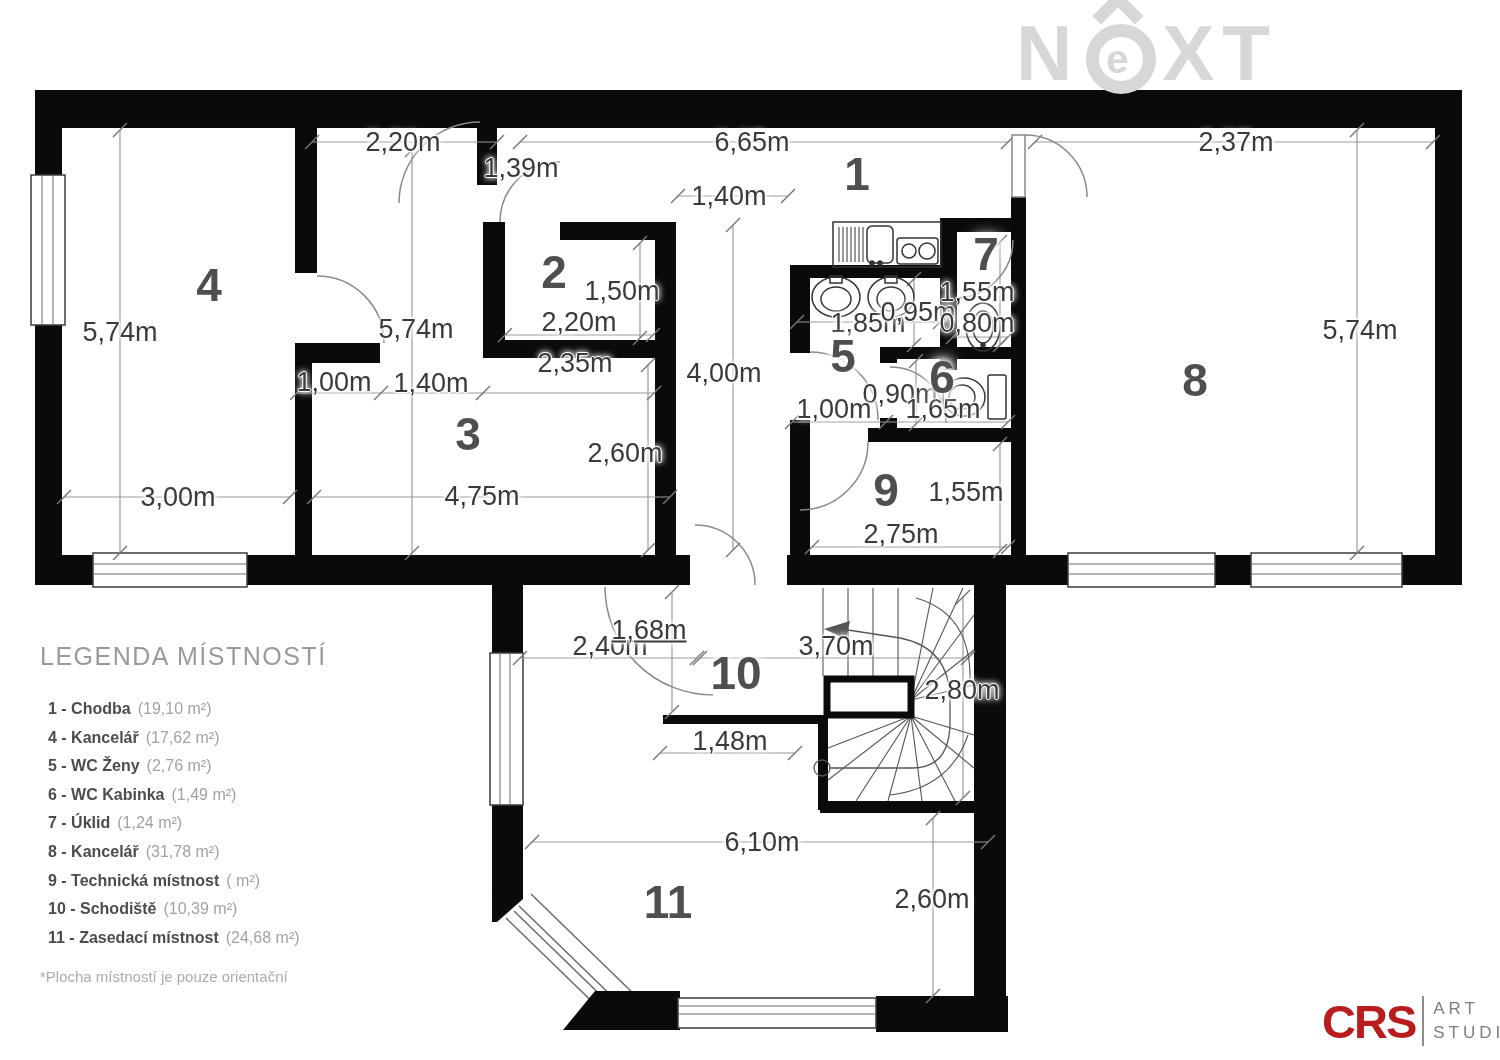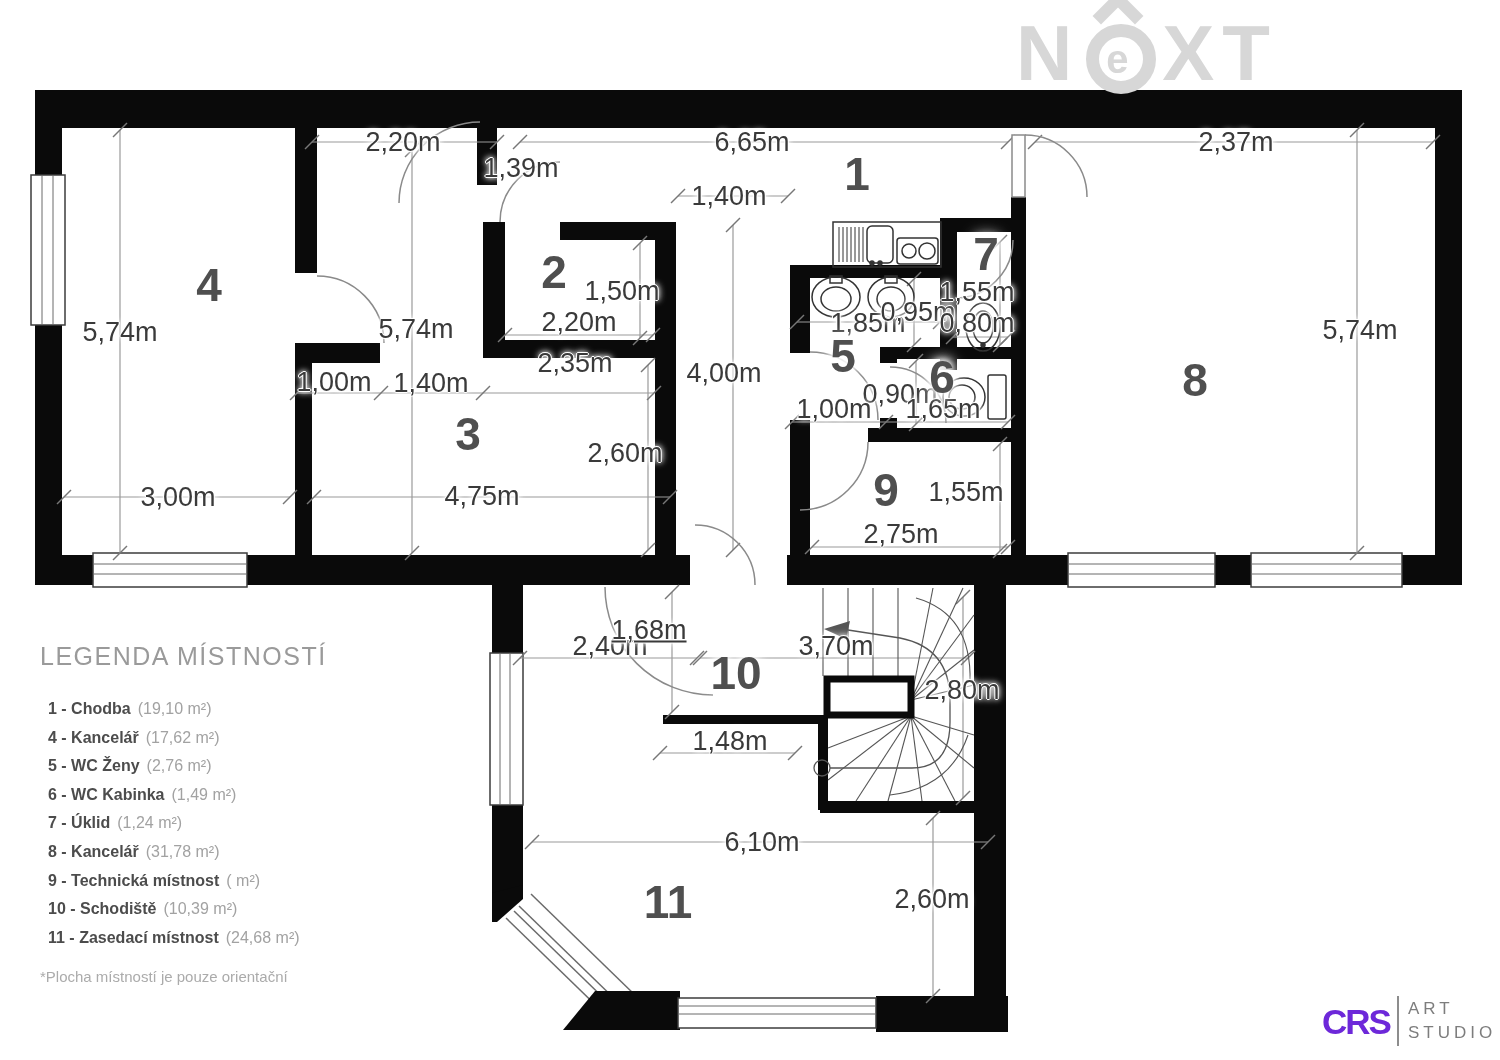--- a/index.html
+++ b/index.html
@@ -48,21 +48,21 @@
   .legend-items{margin-top:24px;margin-left:8px;}
   .legend-item{height:28.6px;line-height:28.6px;font-size:16px;white-space:nowrap;}
   .legend-label{font-weight:bold;color:#4c4c4c;}
   .legend-area{color:#a2a2a2;margin-left:7px;}
   .legend-footnote{margin-top:16px;font-size:15px;color:#ababab;}
   
   .crs-logo{
     position:absolute;left:1322px;top:996px;display:flex;align-items:center;z-index:5;
   }
   .crs-word{
-    font-size:35px;font-weight:bold;color:#6d28d9;letter-spacing:-2px;line-height:1;
+    font-size:47px;font-weight:bold;color:#b91c1c;letter-spacing:-2px;line-height:1;
   }
   .crs-divider{width:2px;height:50px;background:#8d8d8d;margin:0 9px 0 7px;}
   .crs-right{display:flex;flex-direction:column;justify-content:center;}
   .crs-right span{
     font-size:17px;color:#7d7d7d;letter-spacing:4px;line-height:1.4;font-weight:normal;
   }
 </style>
 </head>
 <body>
 

